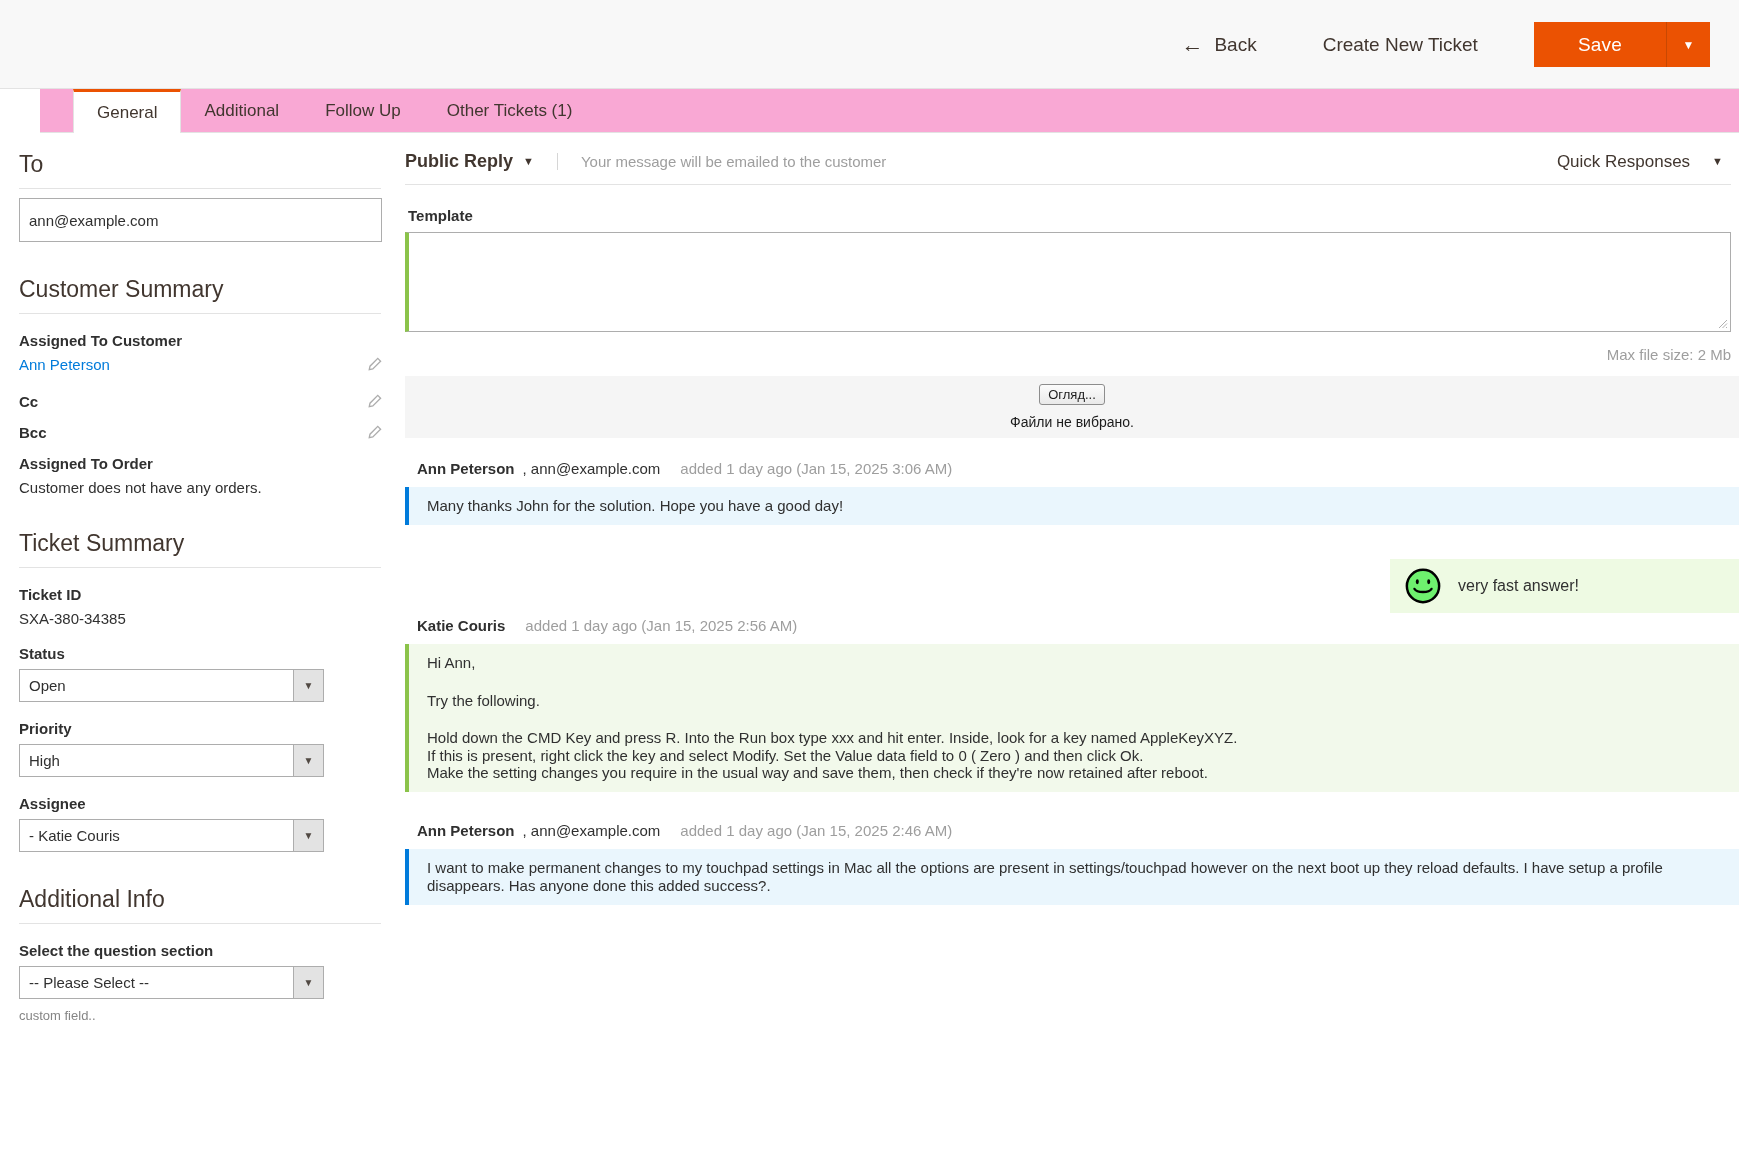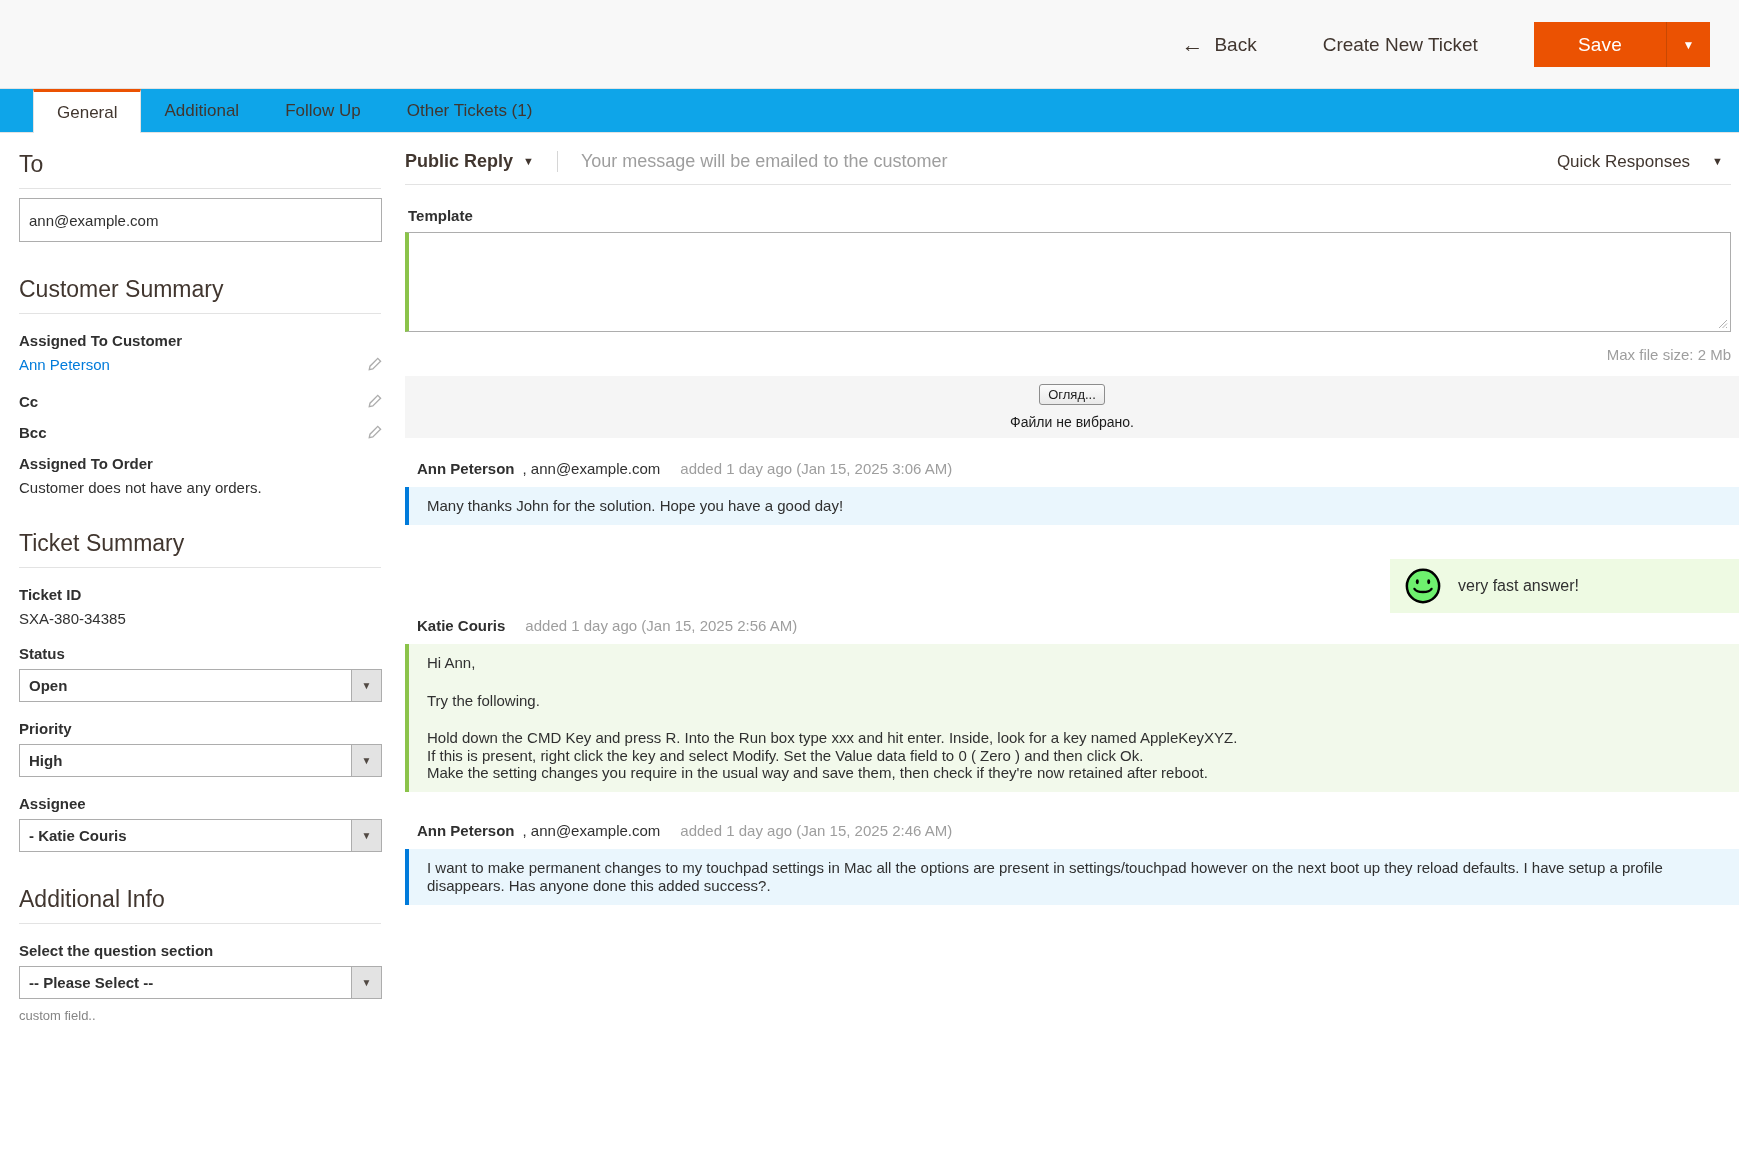--- a/index.html
+++ b/index.html
@@ -68,25 +68,26 @@
     color: #fff;
     cursor: pointer;
     display: flex; align-items: center; justify-content: center;
     font-size: 12px;
   }
 
   
   .tabs {
     position: relative;
     height: 44px;
-    background: #0ea5e9;
+    background: #f9a8d4;
     border-bottom: 1px solid #e3e3e3;
     padding-left: 33px;
     display: flex;
     align-items: stretch;
+    margin-left: 40px;
   }
   .tab {
     position: relative;
     display: flex; align-items: center;
     padding: 0 23px;
     font-size: 17px;
     color: #41362f;
     cursor: pointer;
     background: transparent;
     border: none;
@@ -160,26 +161,25 @@
     width: 363px;
   }
   .pencil {
     width: 15px; height: 15px;
     cursor: pointer;
     opacity: .85;
     flex: 0 0 auto;
   }
   .select-wrap {
     display: flex;
-    width: 363px;
+    width: 305px;
     height: 33px;
     border: 1px solid #adadad;
     background: #fff;
     align-items: stretch;
-    font-weight: bold;
   }
   .select-val {
     flex: 1 1 auto;
     display: flex; align-items: center;
     padding: 0 9px;
     font-size: 15px;
     color: #303030;
   }
   .select-arrow {
     width: 30px;
@@ -207,21 +207,21 @@
   .reply-type {
     font-size: 18px;
     font-weight: bold;
     color: #41362f;
     display: flex; align-items: center; gap: 10px;
     cursor: pointer;
     padding-right: 20px;
   }
   .caret { font-size: 11px; line-height: 1; color: #41362f; }
   .reply-note {
-    font-size: 18px;
+    font-size: 15px;
     color: #9e9e9e;
     border-left: 1px solid #d6d6d6;
     padding-left: 23px;
     margin-left: 3px;
   }
   .quick-responses {
     margin-left: auto;
     font-size: 17px;
     color: #41362f;
     display: flex; align-items: center; gap: 22px;

